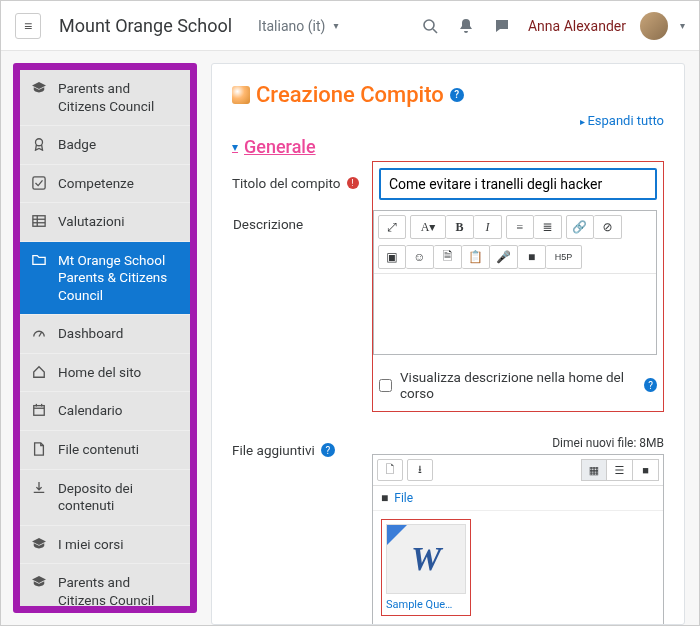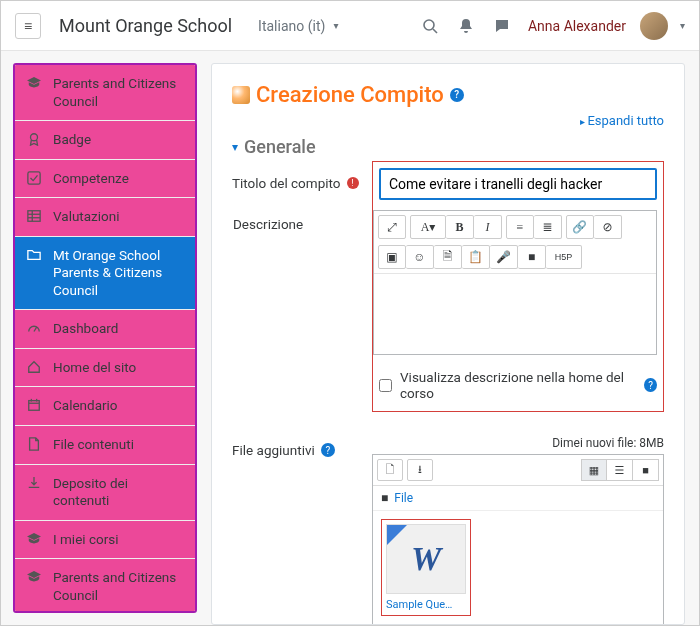--- a/index.html
+++ b/index.html
@@ -8,35 +8,35 @@
 .hamburger { width: 26px; height: 26px; border: 1px solid #ccc; border-radius: 3px; display: flex; align-items: center; justify-content: center; cursor: pointer; color: #555; }
 .brand { font-size: 18px; color: #373a3c; margin-left: 10px; }
 .lang { color: #6c757d; font-size: 14px; display: flex; align-items: center; gap: 4px; margin-left: 18px; cursor: pointer; }
 .topspacer { flex: 1; }
 .topicon { color: #6c757d; cursor: pointer; padding: 0 6px; }
 .username { color: #7f1d1d; font-size: 14px; margin-left: 4px; }
 .avatar { width: 28px; height: 28px; border-radius: 50%; background: linear-gradient(135deg,#c8a57a,#8b6f4e); margin-left: 6px; }
 .caret { color: #6c757d; font-size: 10px; margin-left: 4px; }
 .layout { display: flex; height: calc(100% - 50px); }
 .sidebar { width: 196px; padding: 12px 0 12px 12px; }
-.sidecard { background: #ec4899; border: 2px solid #a21caf; border-radius: 3px; overflow: hidden; height: 100%; overflow-y: auto; }
+.sidecard { background: #e5e5e5; border: 7px solid #a21caf; border-radius: 3px; overflow: hidden; height: 100%; overflow-y: auto; }
 .navitem { display: flex; align-items: flex-start; gap: 10px; padding: 10px 12px; color: #373a3c; border-bottom: 1px solid #eee; font-size: 13.5px; cursor: pointer; }
 .navitem:last-child { border-bottom: none; }
 .navitem .icn { width: 16px; color: #555; flex: none; margin-top: 1px; text-align: center; }
 .navitem.active { background: #1177d1; color: #fff; }
 .navitem.active .icn { color: #fff; }
 .navitem .lbl { line-height: 1.3; }
 .main { flex: 1; padding: 12px 14px 0 14px; overflow: hidden; }
 .card { background: #fff; border: 1px solid #dee2e6; border-radius: 3px; padding: 18px 20px; height: 100%; overflow: hidden; }
 .pagetitle { color: #ff7518; font-size: 22px; font-weight: 500; display: flex; align-items: center; gap: 6px; }
 .pagetitle .pticn { width: 18px; height: 18px; background: radial-gradient(circle at 30% 30%, #fff, #ffb870 40%, #d98a2e); border-radius: 3px; }
 .help { width: 14px; height: 14px; border-radius: 50%; background: #1177d1; color: #fff; font-size: 10px; display: inline-flex; align-items: center; justify-content: center; cursor: pointer; }
 .expand { text-align: right; margin-top: 6px; color: #1177d1; font-size: 13px; cursor: pointer; }
 .expand::before { content: "▸ "; font-size: 10px; }
-.section-hdr { color: #737373; font-size: 18px; font-weight: 500; display: flex; align-items: center; gap: 6px; cursor: pointer; margin-top: 8px; }
+.section-hdr { color: #ec4899; font-size: 18px; font-weight: 500; display: flex; align-items: center; gap: 6px; cursor: pointer; margin-top: 8px; text-decoration: underline; }
 .section-hdr::before { content: "▾"; font-size: 12px; color: #1177d1; }
 .highlight-zone { border: 1px solid #d43f3a; padding: 6px 6px 0 6px; margin-top: 8px; }
 .formrow { display: flex; margin-bottom: 14px; align-items: flex-start; }
 .flabel { width: 140px; font-size: 13.5px; color: #373a3c; padding-top: 6px; display: flex; align-items: center; gap: 6px; }
 .req { width: 12px; height: 12px; border-radius: 50%; background: #d43f3a; color: #fff; font-size: 9px; display: inline-flex; align-items: center; justify-content: center; }
 .fctrl { flex: 1; }
 .titleinput { width: 100%; border: 2px solid #1177d1; border-radius: 2px; padding: 6px 8px; font-size: 14px; outline: none; font-family: inherit; }
 .editorbox { border: 1px solid #b5b8bb; }
 .toolbar { display: flex; flex-wrap: wrap; padding: 4px; gap: 4px; border-bottom: 1px solid #e5e5e5; }
 .tbtn { border: 1px solid #ccc; background: #fff; width: 28px; height: 24px; display: flex; align-items: center; justify-content: center; font-size: 12px; color: #373a3c; cursor: pointer; border-radius: 2px; font-family: Georgia, serif; }

